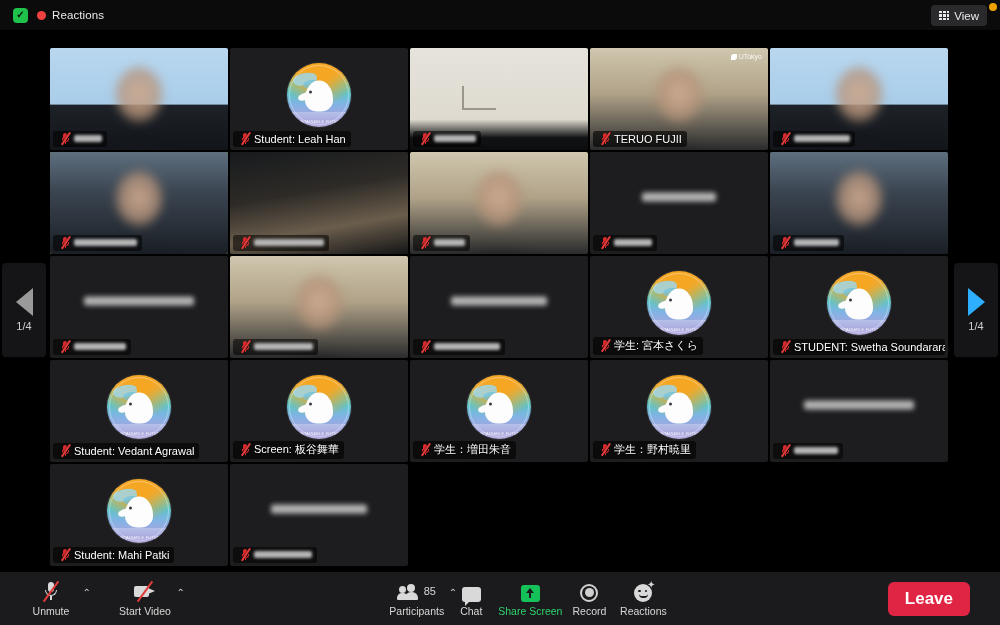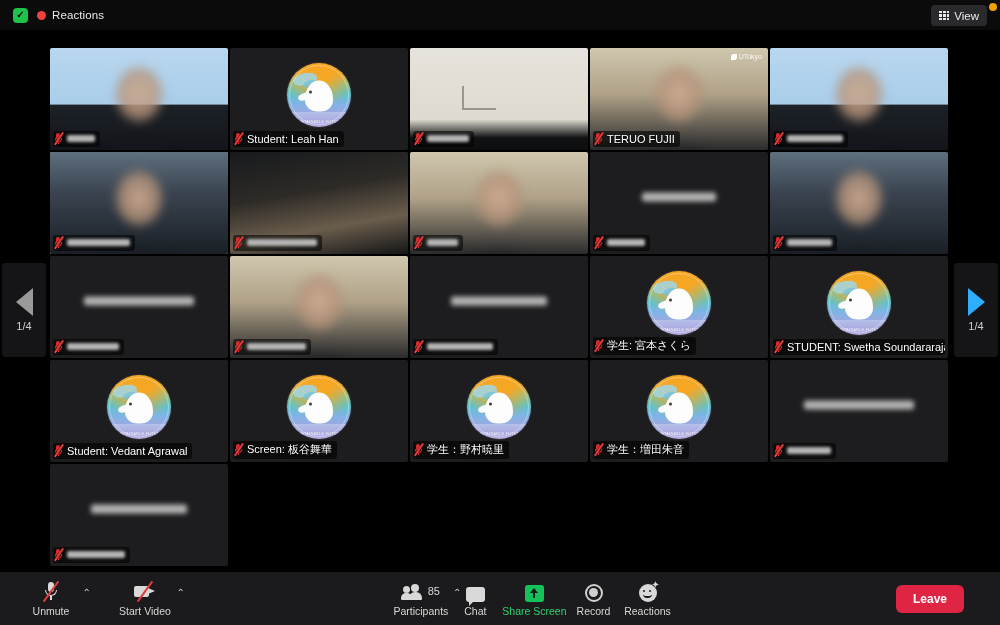--- a/index.html
+++ b/index.html
@@ -53,21 +53,21 @@
     border-radius:2px;
   }
   .tile.active{ outline:3px solid #c8e64b; outline-offset:-3px; }
 
   .vid{ position:absolute; inset:0; }
 
   
   .label{
     position:absolute; left:3px; bottom:3px; max-width:172px;
     background:rgba(0,0,0,.62); border-radius:3px;
-    display:flex; align-items:center; gap:4px; padding:1px 5px 2px 1px;
+    display:flex; align-items:center; gap:4px; padding:1px 5px 2px 8px;
     color:#fff; font-size:11px; white-space:nowrap; overflow:hidden;
     text-shadow:0 1px 1px rgba(0,0,0,.9);
   }
   .label.redact{ background:rgba(0,0,0,.55); }
   .mic-mute{
     position:relative; width:9px; height:13px; flex:0 0 auto;
   }
   .mic-mute .body{
     position:absolute; left:2.4px; top:1px; width:4px; height:6.5px;
     background:#d92b2b; border-radius:2px;
@@ -183,22 +183,22 @@
   }
   .tb-item .ico{ height:21px; display:flex; align-items:flex-end; }
   .tb-caret{
     position:absolute; right:-13px; top:6px; color:#cfcfcf; font-size:10px;
   }
   .grp-left{ display:flex; gap:40px; margin-left:24px; }
   .grp-center{ display:flex; margin-left:auto; margin-right:auto; }
   .grp-right{ display:flex; gap:36px; margin-right:16px; align-items:center; }
 
   .leave-btn{
-    background:#e02443; color:#fff; font-size:12px; font-weight:bold;
-    padding:7px 17px; border-radius:6px; margin-right:20px;
+    background:#e02443; color:#fff; font-size:17px; font-weight:bold;
+    padding:7px 17px; border-radius:6px; margin-right:14px;
   }
 
   .ico-mic{ position:relative; width:16px; height:21px; }
   .ico-mic .b{ position:absolute; left:5px; top:1px; width:6px; height:10px; background:#d9d9d9; border-radius:3px; }
   .ico-mic .a{ position:absolute; left:2px; top:9px; width:12px; height:6px; border:1.6px solid #d9d9d9; border-top:none; border-radius:0 0 8px 8px; }
   .ico-mic .s{ position:absolute; left:7px; top:15px; width:2px; height:4px; background:#d9d9d9; }
   .ico-mic .sl{ position:absolute; left:7px; top:-2px; width:2px; height:25px; background:#e03b3b; transform:rotate(36deg); }
 
   .ico-cam{ position:relative; width:22px; height:21px; }
   .ico-cam .bd{ position:absolute; left:0; top:5px; width:15px; height:11px; background:#d9d9d9; border-radius:2px; }
@@ -536,52 +536,71 @@
         <div class="ring"></div>
         <div class="arctext">SUSTAINABLE FUTURE</div>
       </div>
       <div class="label">
         <span class="mic-mute">
           <span class="body"></span>
           <span class="arc"></span>
           <span class="stem"></span>
           <span class="slash"></span>
         </span>
+        <span>学生：増田朱音</span>
+      </div>
+    </div>
+    <div class="tile">
+      <div class="avatar">
+        <div class="cloud"></div>
+        <div class="cloud2"></div>
+        <div class="whale"></div>
+        <div class="water"></div>
+        <div class="ring"></div>
+        <div class="arctext">SUSTAINABLE FUTURE</div>
+      </div>
+      <div class="label">
+        <span class="mic-mute">
+          <span class="body"></span>
+          <span class="arc"></span>
+          <span class="stem"></span>
+          <span class="slash"></span>
+        </span>
         <span>学生：野村暁里</span>
       </div>
     </div>
     <div class="tile">
-      <div class="avatar">
-        <div class="cloud"></div>
-        <div class="cloud2"></div>
-        <div class="whale"></div>
-        <div class="water"></div>
-        <div class="ring"></div>
-        <div class="arctext">SUSTAINABLE FUTURE</div>
-      </div>
-      <div class="label">
-        <span class="mic-mute">
-          <span class="body"></span>
-          <span class="arc"></span>
-          <span class="stem"></span>
-          <span class="slash"></span>
-        </span>
-        <span>学生：増田朱音</span>
-      </div>
-    </div>
-    <div class="tile">
       <div class="darkname w3"></div>
       <div class="label redact">
         <span class="mic-mute">
           <span class="body"></span>
           <span class="arc"></span>
           <span class="stem"></span>
           <span class="slash"></span>
         </span>
         <span class="redact-bar" style="width: 44px;"></span>
+      </div>
+    </div>
+    <div class="tile">
+      <div class="avatar">
+        <div class="cloud"></div>
+        <div class="cloud2"></div>
+        <div class="whale"></div>
+        <div class="water"></div>
+        <div class="ring"></div>
+        <div class="arctext">SUSTAINABLE FUTURE</div>
+      </div>
+      <div class="label">
+        <span class="mic-mute">
+          <span class="body"></span>
+          <span class="arc"></span>
+          <span class="stem"></span>
+          <span class="slash"></span>
+        </span>
+        <span>Student: Mahi Patki</span>
       </div>
     </div>
     <div class="tile">
       <div class="darkname w2"></div>
       <div class="label redact">
         <span class="mic-mute">
           <span class="body"></span>
           <span class="arc"></span>
           <span class="stem"></span>
           <span class="slash"></span>

